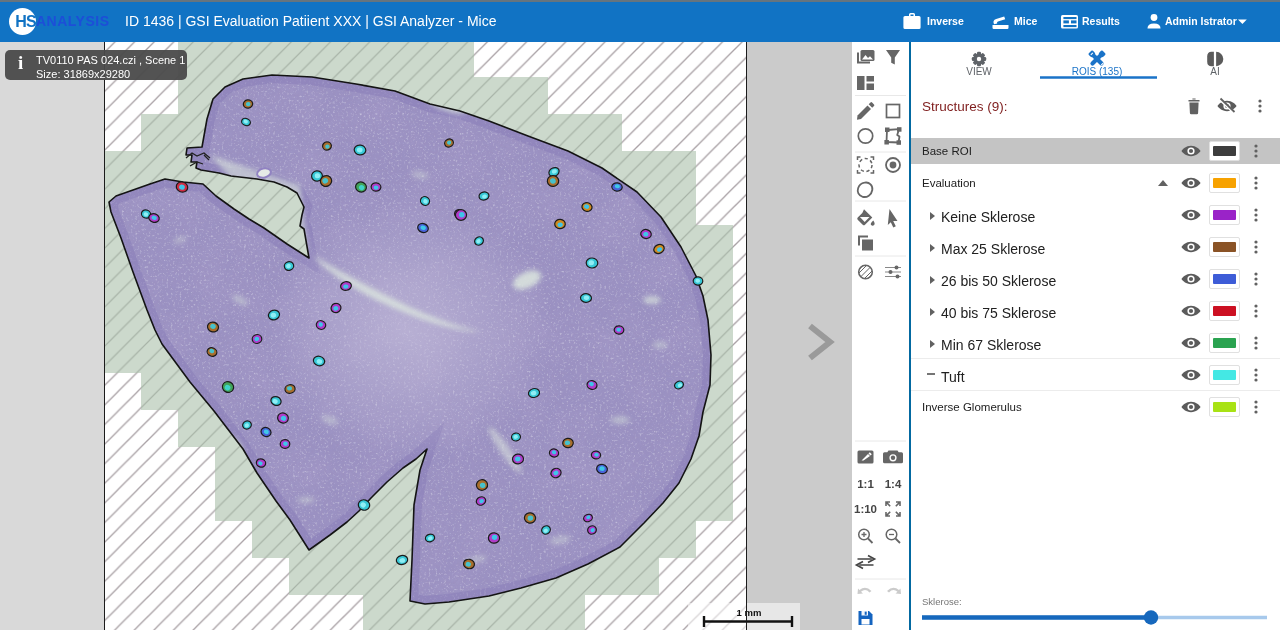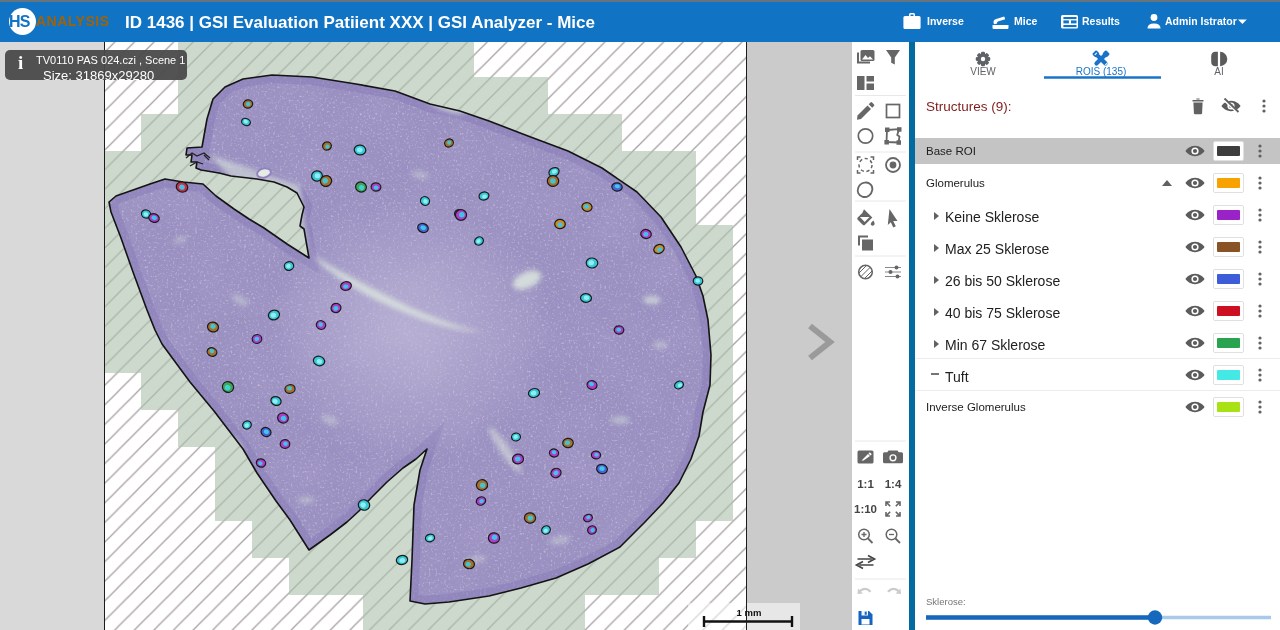--- a/index.html
+++ b/index.html
@@ -1,32 +1,32 @@
 <!DOCTYPE html>
 <html><head><meta charset="utf-8"><style>
 *{margin:0;padding:0;box-sizing:border-box}
 body{width:1280px;height:630px;font-family:"Liberation Sans",sans-serif;overflow:hidden;position:relative;background:#fff}
 .abs{position:absolute}
 #top{left:0;top:0;width:1280px;height:2px;background:#66747e}
 #hdr{left:0;top:2px;width:1280px;height:40px;background:#1173c4;color:#fff}
-#logo{left:9px;top:8px;width:27px;height:27px;background:#fff;border-radius:50%;color:#1173c4;font-weight:bold;font-size:16px;text-align:left;line-height:27px;letter-spacing:-0.8px}
-#brand{left:36px;top:13px;font-size:14px;font-weight:bold;letter-spacing:0.5px;color:#a16207}
-#title{left:125px;top:13px;font-size:17px;font-weight:bold;color:#fff}
+#logo{left:9px;top:8px;width:27px;height:27px;background:#fff;border-radius:50%;color:#1173c4;font-weight:bold;font-size:16px;text-align:right;line-height:27px;letter-spacing:-0.8px}
+#brand{left:36px;top:13px;font-size:14px;font-weight:bold;letter-spacing:0.5px;color:#1d4ed8}
+#title{left:125px;top:13px;font-size:14px;font-weight:normal;color:#fff}
 .hitem{top:15px;font-size:10.5px;font-weight:bold;color:#fff}
 #lgray{left:0;top:42px;width:104px;height:588px;background:#d9d9d9}
 #rgray{left:747px;top:42px;width:105px;height:588px;background:#cbcbcb}
 #bl{left:104px;top:42px;width:1px;height:588px;background:#1c1c1c}
 #br{left:746px;top:42px;width:1px;height:588px;background:#1c1c1c}
 #tip{left:5px;top:50px;width:182px;height:30px;background:rgba(74,74,74,0.95);border-radius:5px;color:#fff}
 #tip .t1{position:absolute;left:31px;top:4px;font-size:11px}
-#tip .t2{position:absolute;left:38px;top:17.5px;font-size:13px}
+#tip .t2{position:absolute;left:31px;top:17.5px;font-size:11px}
 #tip .ic{position:absolute;left:13px;top:2px;font-family:"Liberation Serif",serif;font-weight:bold;font-size:19px}
 #arr{left:800px;top:318px;width:40px;height:48px}
 #tbar{left:852px;top:42px;width:57px;height:588px;background:#fff}
-#panel{left:909px;top:42px;width:371px;height:588px;background:#fff;border-left:6px solid #0369a1}
+#panel{left:909px;top:42px;width:371px;height:588px;background:#fff;border-left:2px solid #0369a1}
 .tabtxt{position:absolute;font-size:10px;color:#5f6368;text-align:center;width:90px}
 #struct{position:absolute;left:11px;top:57px;font-size:13.5px;color:#7f1d1d}
 .row{position:absolute;left:0;width:371px;height:32px}
 .rname{position:absolute;top:6px;font-size:11.5px;color:#212121}
 .rnames{position:absolute;top:6.5px;font-size:14px;color:#212121}
 .sw{position:absolute;left:298px;top:3px;width:31px;height:20px;background:#fff;border:1px solid #e0e0e0;border-radius:2px}
 .sw i{position:absolute;left:3px;top:4px;width:23px;height:10px;border-radius:1px}
 .tri{position:absolute;left:19px;width:0;height:0;border-left:5px solid #616161;border-top:4px solid transparent;border-bottom:4px solid transparent}
 #opac{position:absolute;left:11px;top:554px;font-size:9.5px;color:#757575}
 </style></head><body>
@@ -577,21 +577,21 @@
       <circle r="2.1" fill="#5b5b5b"></circle>
     </svg>
 <div class="sw" style="top:99px">
       <i style="background:#3d3d3d"></i>
     </div>
 <svg class="abs" style="left:340px;top:98px" width="10" height="22" viewBox="-5 -11 10 22">
       <circle cy="-5" r="1.6" fill="#616161"></circle>
       <circle r="1.6" fill="#616161"></circle>
       <circle cy="5" r="1.6" fill="#616161"></circle>
     </svg>
-<div class="rname" style="left:11px;top:135px">Glomerulus</div>
+<div class="rname" style="left:11px;top:135px">Evaluation</div>
 <svg class="abs" style="left:246px;top:136px" width="12" height="10" viewBox="0 0 12 10">
       <path d="M6,2 L11,8 H1 Z" fill="#616161"></path>
     </svg>
 <svg class="abs" style="left:270px;top:135px" width="20" height="12" viewBox="-10 -6 20 12">
       <path d="M0,-5.2 C5,-5.2 8.6,-1.6 9.5,0 C8.6,1.6 5,5.2 0,5.2 C-5,5.2 -8.6,1.6 -9.5,0 C-8.6,-1.6 -5,-5.2 0,-5.2 Z" fill="#5b5b5b"></path>
       <circle r="3.6" fill="#fff"></circle>
       <circle r="2.1" fill="#5b5b5b"></circle>
     </svg>
 <div class="sw" style="top:131px">
       <i style="background:#f7a200"></i>

